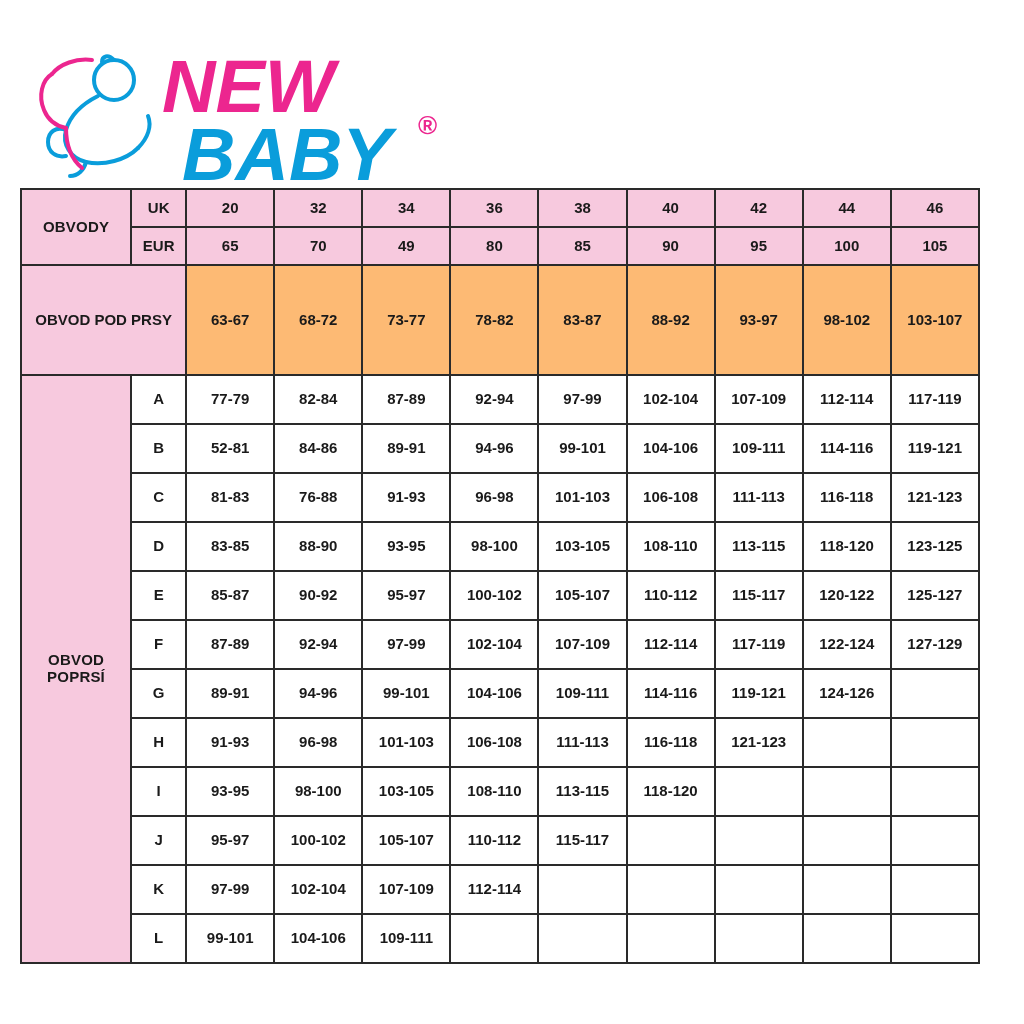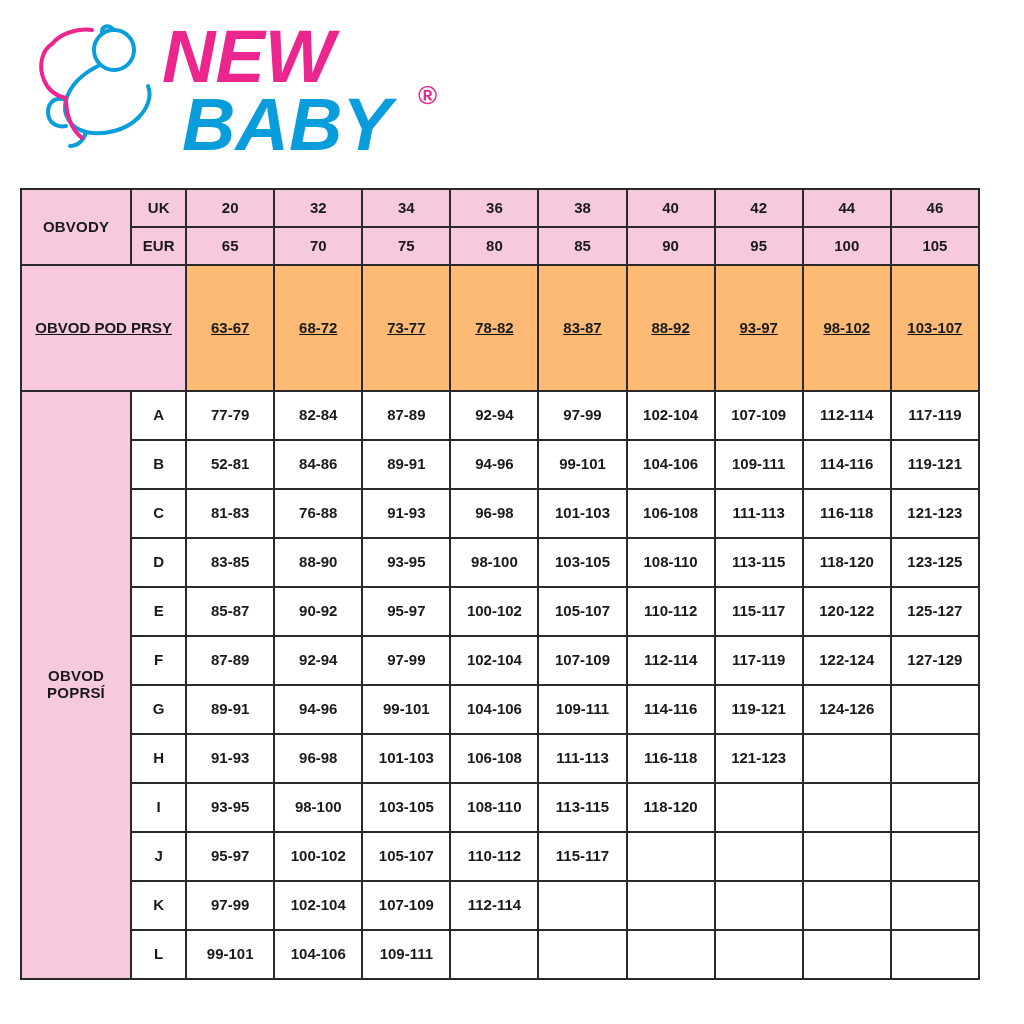--- a/index.html
+++ b/index.html
@@ -13,21 +13,21 @@
     font-family: "Liberation Sans", sans-serif;
     color: #111111;
     position: relative;
     overflow: hidden;
   }
 
   
   .logo-wrap {
     position: absolute;
     left: 22px;
-    top: 4px;
+    top: 34px;
     width: 430px;
     height: 150px;
   }
   .logo-svg { display: block; }
 
   
   .table-wrap {
     position: absolute;
     left: 20px;
     top: 188px;
@@ -47,21 +47,21 @@
     color: #1a1a1a;
     padding: 0;
     line-height: 1.12;
   }
   td.pink-light { background: #f7c9de; margin-left: 24px; }
   td.pink-dark  { background: #fdba74; }
   td.white      { background: #ffffff; }
   td.empty-none { border: none; background: transparent; }
 
   .r-head    { height: 38px; }
-  .r-band    { height: 126px; text-decoration: underline; }
+  .r-band    { height: 110px; }
   .r-cup     { height: 49px; }
 
   td.label-cell {
     font-size: 16px;
     letter-spacing: .2px;
   }
   td.band-label {
     font-size: 16px;
   }
   td.ukeur {
@@ -135,21 +135,21 @@
         <td class="pink-light ukeur">40</td>
         <td class="pink-light ukeur">42</td>
         <td class="pink-light ukeur">44</td>
         <td class="pink-light ukeur">46</td>
       </tr>
 
       <tr class="r-head">
         <td class="pink-light ukeur">EUR</td>
         <td class="pink-light ukeur">65</td>
         <td class="pink-light ukeur">70</td>
-        <td class="pink-light ukeur">75</td>
+        <td class="pink-light ukeur">49</td>
         <td class="pink-light ukeur">80</td>
         <td class="pink-light ukeur">85</td>
         <td class="pink-light ukeur">90</td>
         <td class="pink-light ukeur">95</td>
         <td class="pink-light ukeur">100</td>
         <td class="pink-light ukeur">105</td>
       </tr>
 
       <tr class="r-band">
         <td class="pink-light band-label" colspan="2">OBVOD POD PRSY</td>

